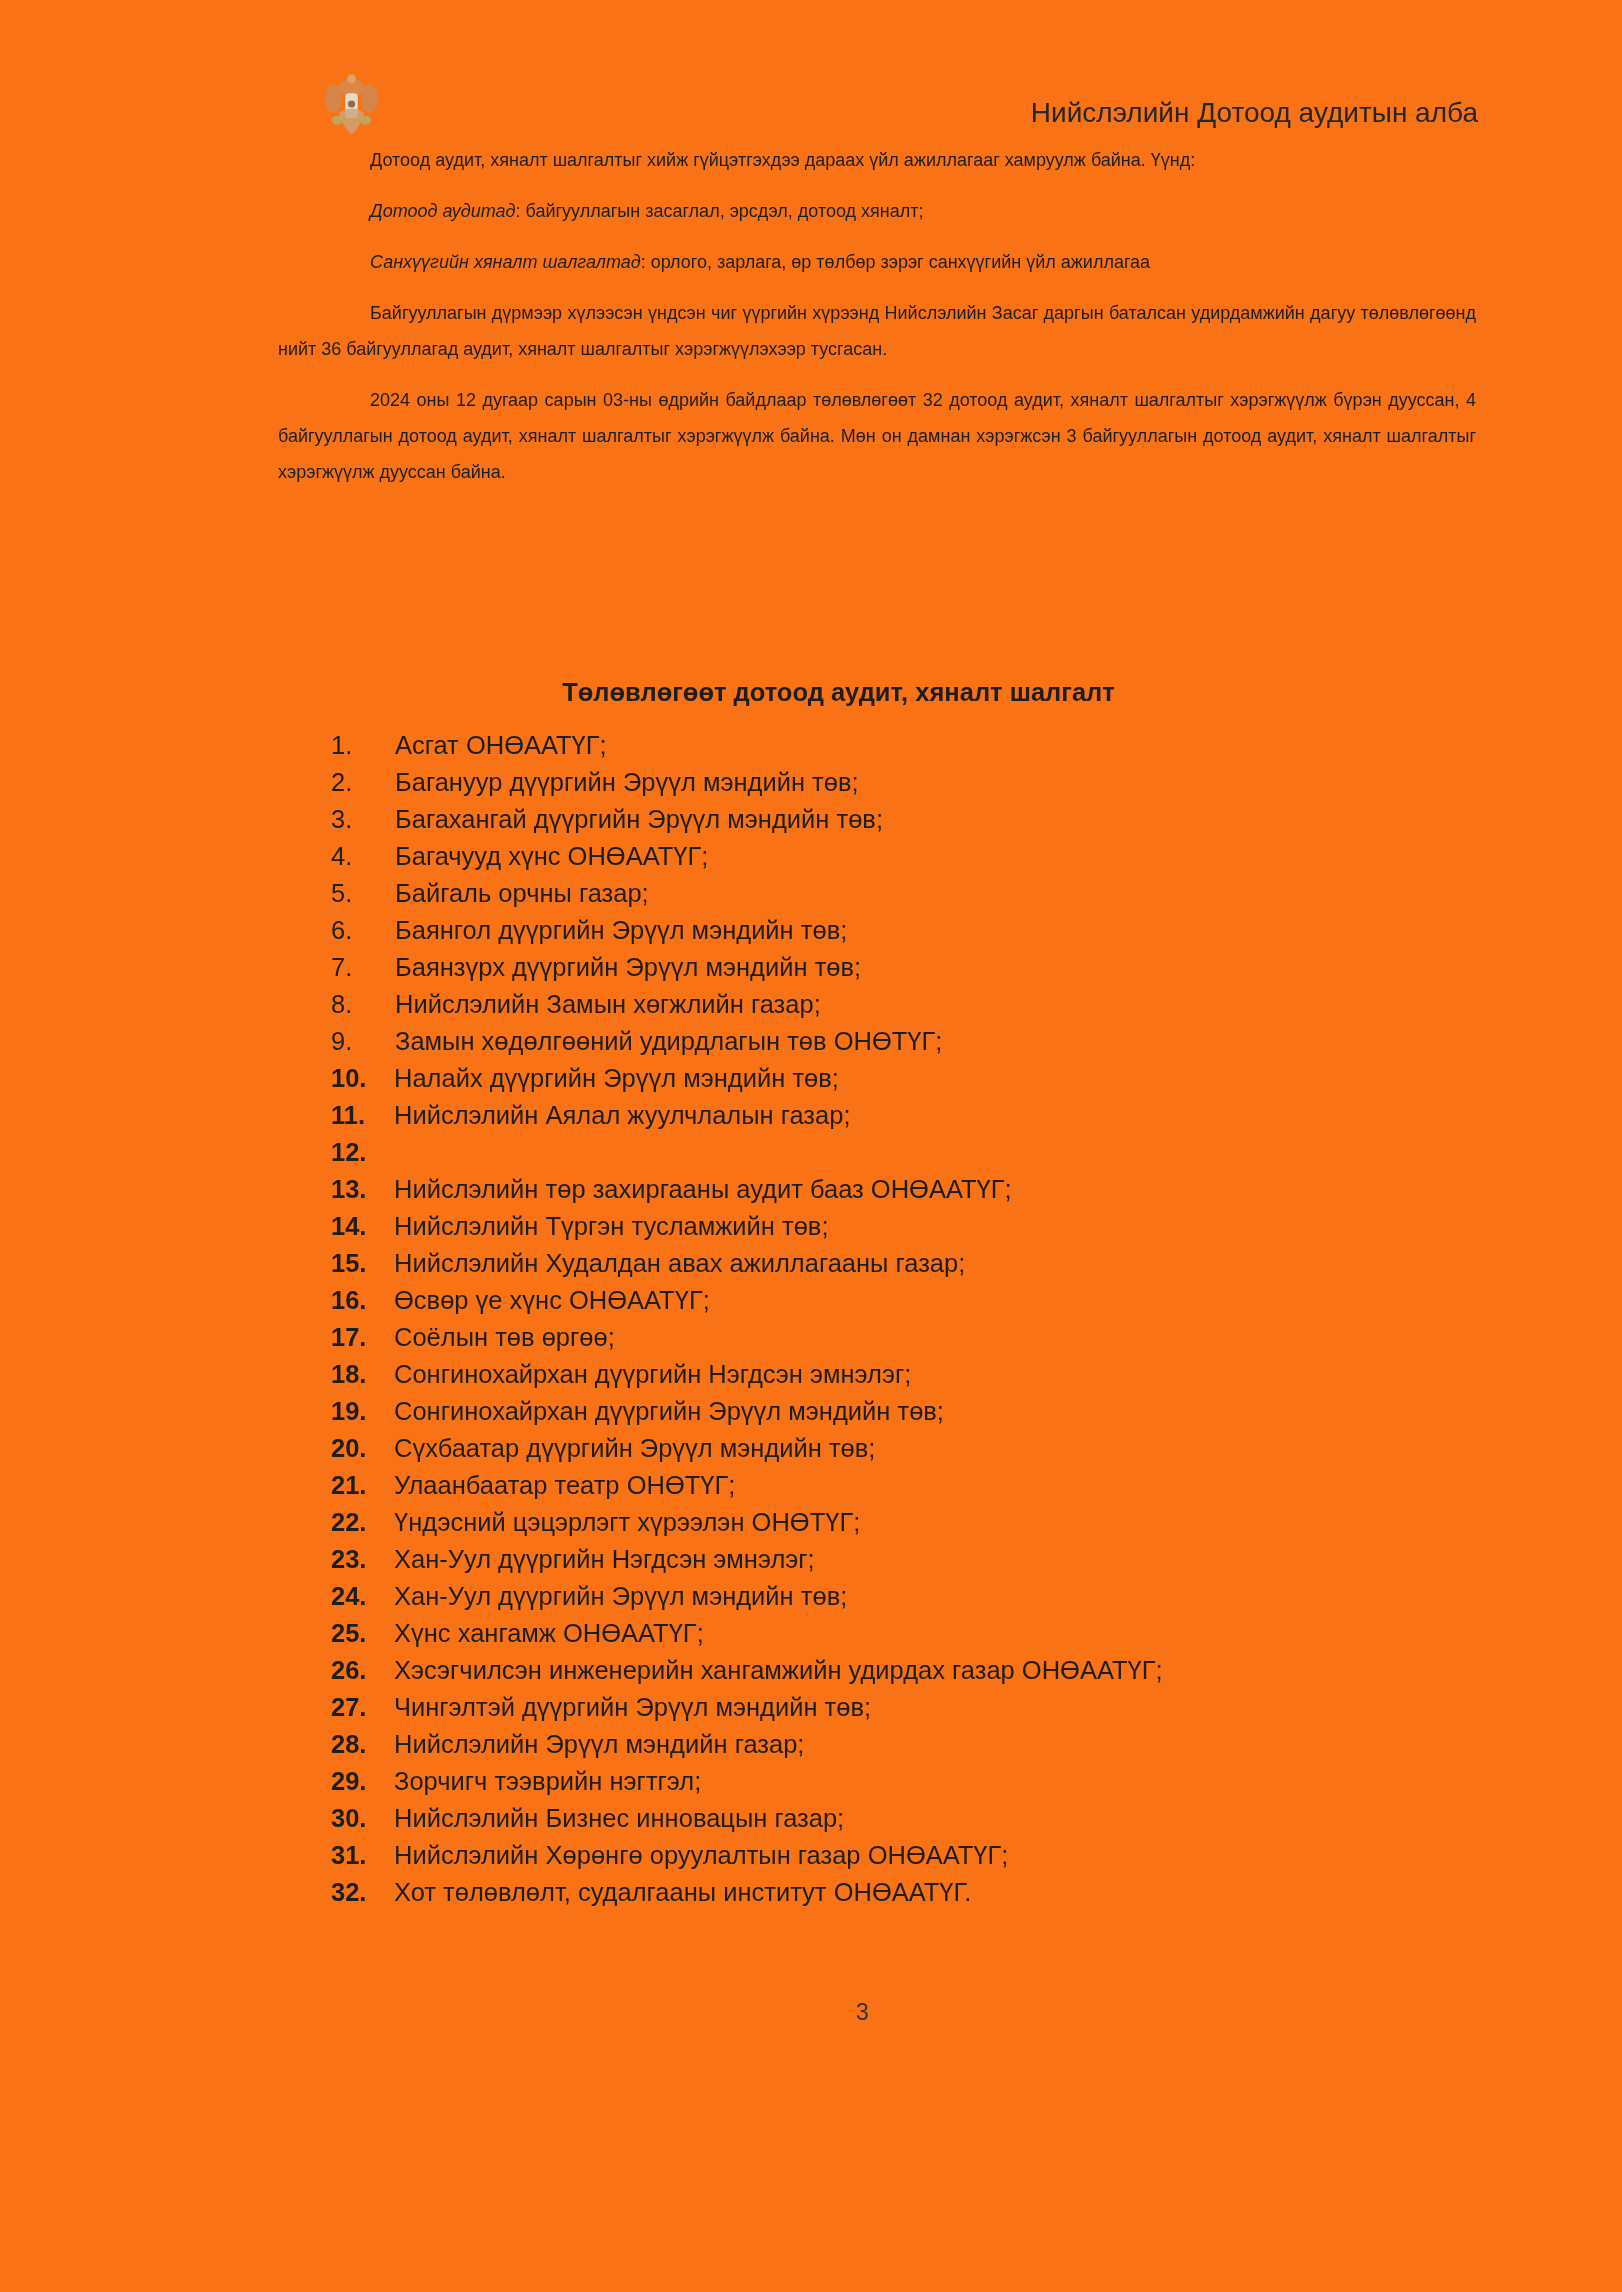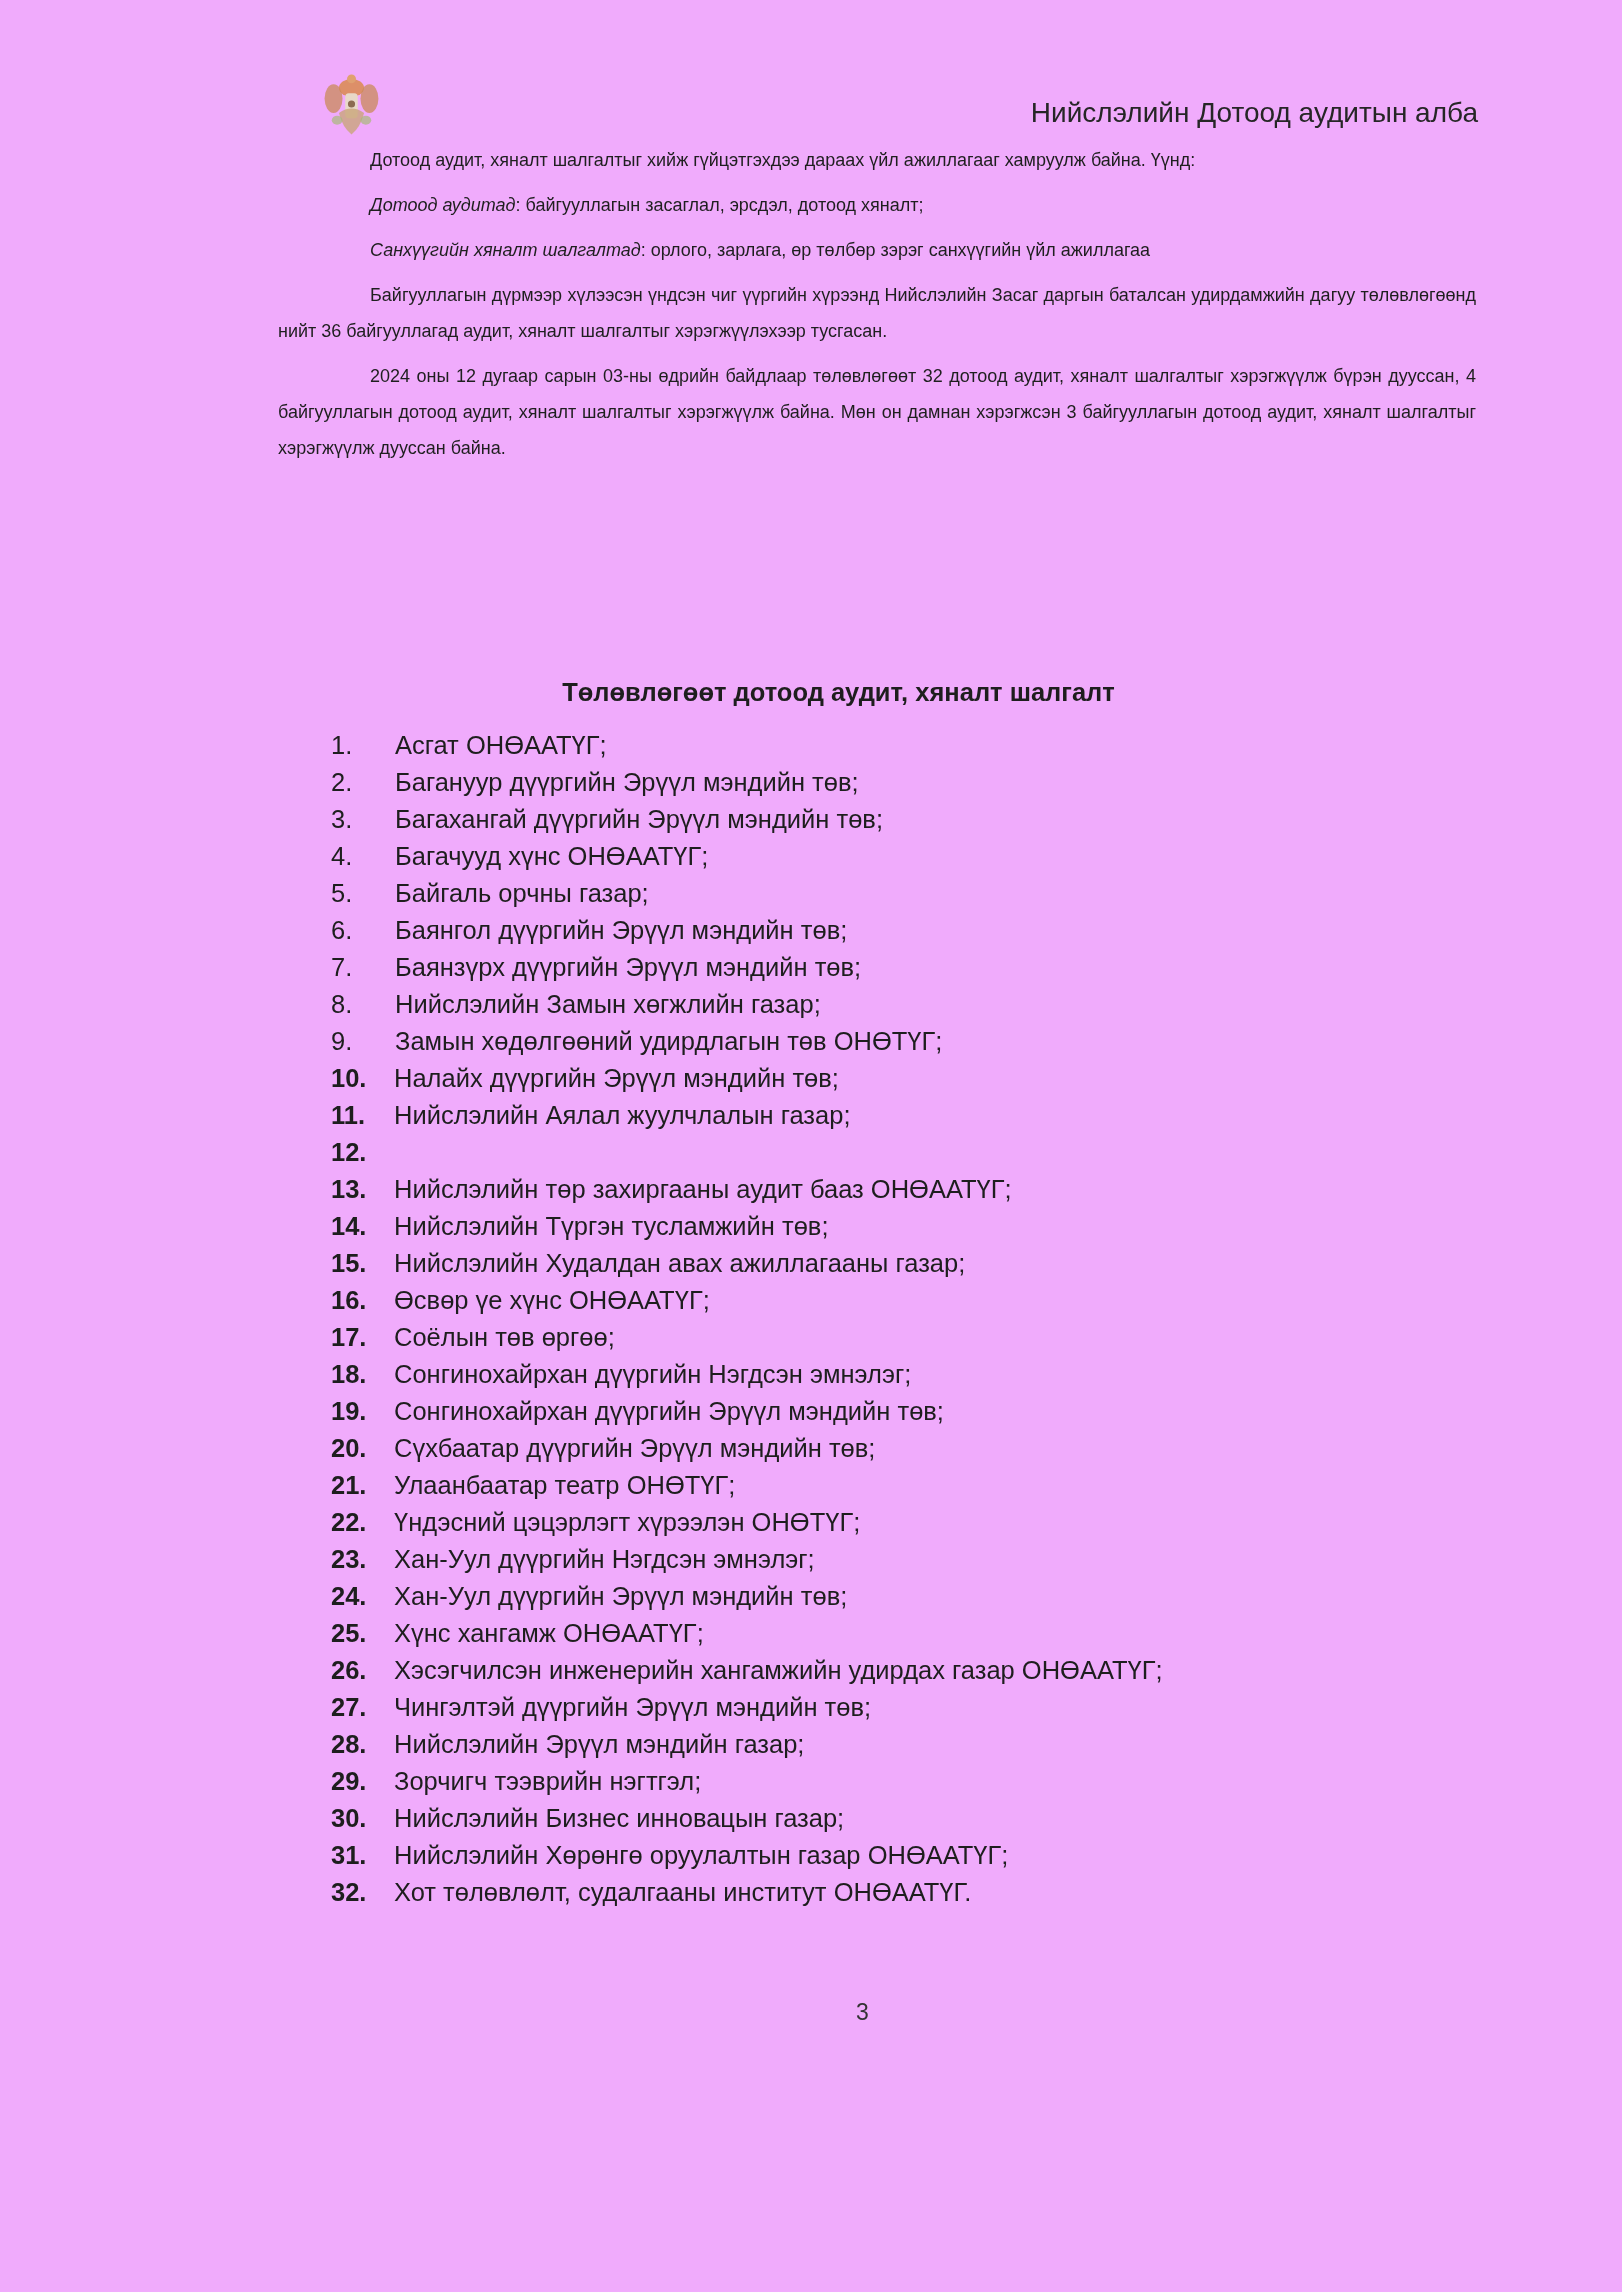--- a/index.html
+++ b/index.html
@@ -1,30 +1,30 @@
 <!DOCTYPE html>
 <html style="font-size:14.3px"><head>
 <meta charset="utf-8">
 <style>
   html, body { margin: 0; padding: 0; }
   body {
     width: 1623px; height: 2293px; background: #ffffff; position: relative; overflow: hidden;
     font-family: "Liberation Sans", "DejaVu Sans", sans-serif; color: #1e1e1e;
   }
-  .page { position: absolute; left: 0; top: 0; width: 1623px; height: 2293px; background: #f0abfc; }
+  .page { position: absolute; left: 0; top: 0; width: 1623px; height: 2293px; background: #f97316; }
   .logo { position: absolute; left: 321px; top: 68px; width: 61px; height: 72px; }
   .header-title {
     position: absolute; right: 145px; top: 97px; font-size: 28px; color: #262626; letter-spacing: 0;
   }
   .body-text {
     position: absolute; left: 278px; width: 1198px; font-size: 18px; line-height: 36px;
     text-align: justify; color: #1f1f1f;
   }
   .para { margin: 0; text-indent: 92px; }
-  .para.gap { margin-top: 9px; }
+  .para.gap { margin-top: 15px; }
   .para i { font-style: italic; }
   .heading {
     position: absolute; left: 0; width: 1623px; top: 678px; text-align: center; font-weight: bold;
     font-size: 25.5px; padding-left: 54px; box-sizing: border-box; color: #1e1e1e;
   }
   .list { position: absolute; left: 331px; top: 727px; margin: 0; padding: 0; list-style: none; }
   .list li { height: 37px; line-height: 37px; font-size: 25.5px; white-space: nowrap; display: flex; }
   .list .num { display: inline-block; width: 64px; }
   .list .num.two { width: 63px; font-weight: bold; }
   .page-number { position: absolute; left: 856px; top: 1999px; font-size: 23px; color: #333; }

